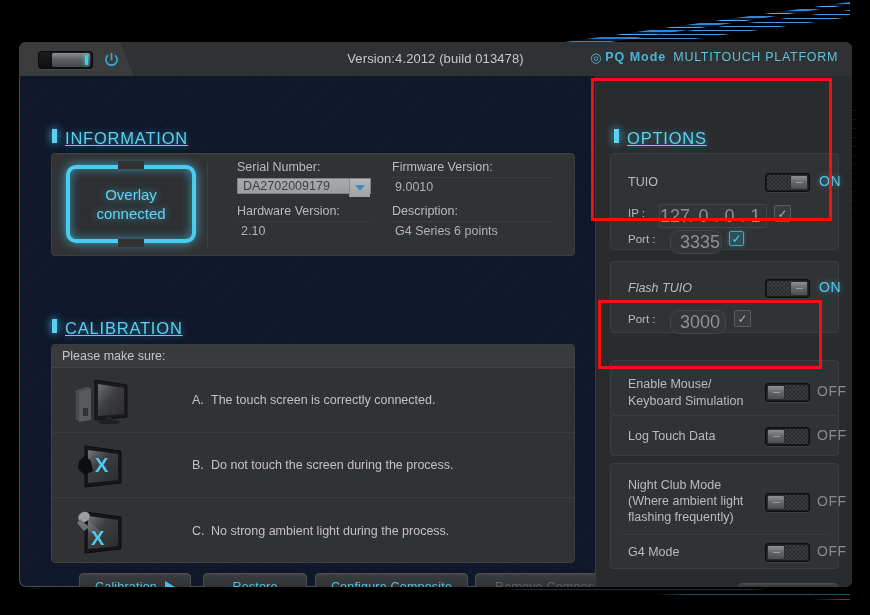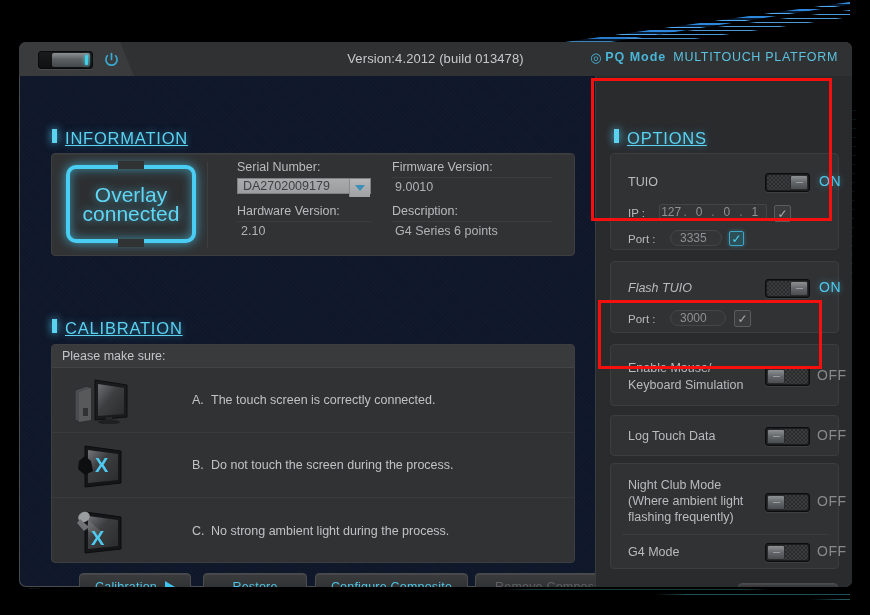--- a/index.html
+++ b/index.html
@@ -150,21 +150,21 @@
     border-radius:4px;
     box-shadow:0 1px 0 rgba(255,255,255,.03) inset;
   }
 
   .info-panel{
     position:absolute; left:17px; top:77px; width:524px; height:103px;
   }
   .overlay-box{
     position:absolute; left:14px; top:11px; width:130px; height:78px;
     display:flex; flex-direction:column; align-items:center; justify-content:center;
-    color:#5fd6f5; font-size:21px; line-height:19px; text-align:center;
+    color:#5fd6f5; font-size:15px; line-height:19px; text-align:center;
     border:4px solid #49cdf2;
     border-radius:10px;
     box-shadow:0 0 11px rgba(73,205,242,.75), 0 0 11px rgba(73,205,242,.6) inset;
     text-shadow:0 0 8px rgba(90,215,245,.7);
     background:#2d2f31;
   }
   .overlay-box::before, .overlay-box::after{
     content:""; position:absolute; width:26px; height:8px; background:#313234; left:50%;
     margin-left:-13px;
   }
@@ -268,23 +268,23 @@
   .toggle .knob::after{
     content:""; position:absolute; left:50%; top:50%; width:7px;height:1px;
     margin-left:-3.5px; margin-top:-0.5px;
     background:rgba(255,255,255,.35);
   }
   .tg-state{ position:absolute; font-size:14px; letter-spacing:.5px; }
   .tg-state.on{ color:#4ec9ee; text-shadow:0 0 6px rgba(78,201,238,.6); }
   .tg-state.off{ color:#87898b; }
 
   .ffield{
-    position:absolute; height:16px;
+    position:absolute; height:24px;
     background:#343537; border:1px solid #444547; border-radius:2px;
-    font-size:12px; color:#8f9193;
+    font-size:18px; color:#8f9193;
     display:flex; align-items:center;
   }
   .ffield.ip{ letter-spacing:0; }
   .ffield .oct{ width:28px; text-align:center; }
   .ffield .dot{ width:7px; text-align:center; color:#7d7f81; }
   .ffield.port{ padding-left:9px;border-radius:9px; }
 
   .chk{
     position:absolute; width:17px; height:17px; border-radius:2px;
     background:#3a3b3d; border:1px solid #5a5b5d;
@@ -511,21 +511,21 @@
         </div>
         <div class="tg-state on" style="left:208px; top:17px;">ON</div>
 
         <div class="opt-row-label" style="position:absolute; left:17px; top:51px; font-size:11.5px;">Port :</div>
         <div class="ffield port" style="left:59px; top:48px; width:56px;">
           <span>3000</span>
         </div>
         <div class="chk grey" style="left:123px; top:48px;">✓</div>
       </div>
 
-      <div class="opt-card" style="top:268px; height:62px;">
+      <div class="opt-card" style="top:284px; height:62px;">
         <div style="position:absolute; left:17px; top:15px; font-size:12.5px; color:#b9bbbd; line-height:17px;">
           <div>Enable Mouse/</div>
           <div>Keyboard Simulation</div>
         </div>
         <div class="toggle off" style="left:154px; top:22px;">
           <div class="track"></div>
           <div class="knob"></div>
         </div>
         <div class="tg-state off" style="left:206px; top:22px;">OFF</div>
       </div>

